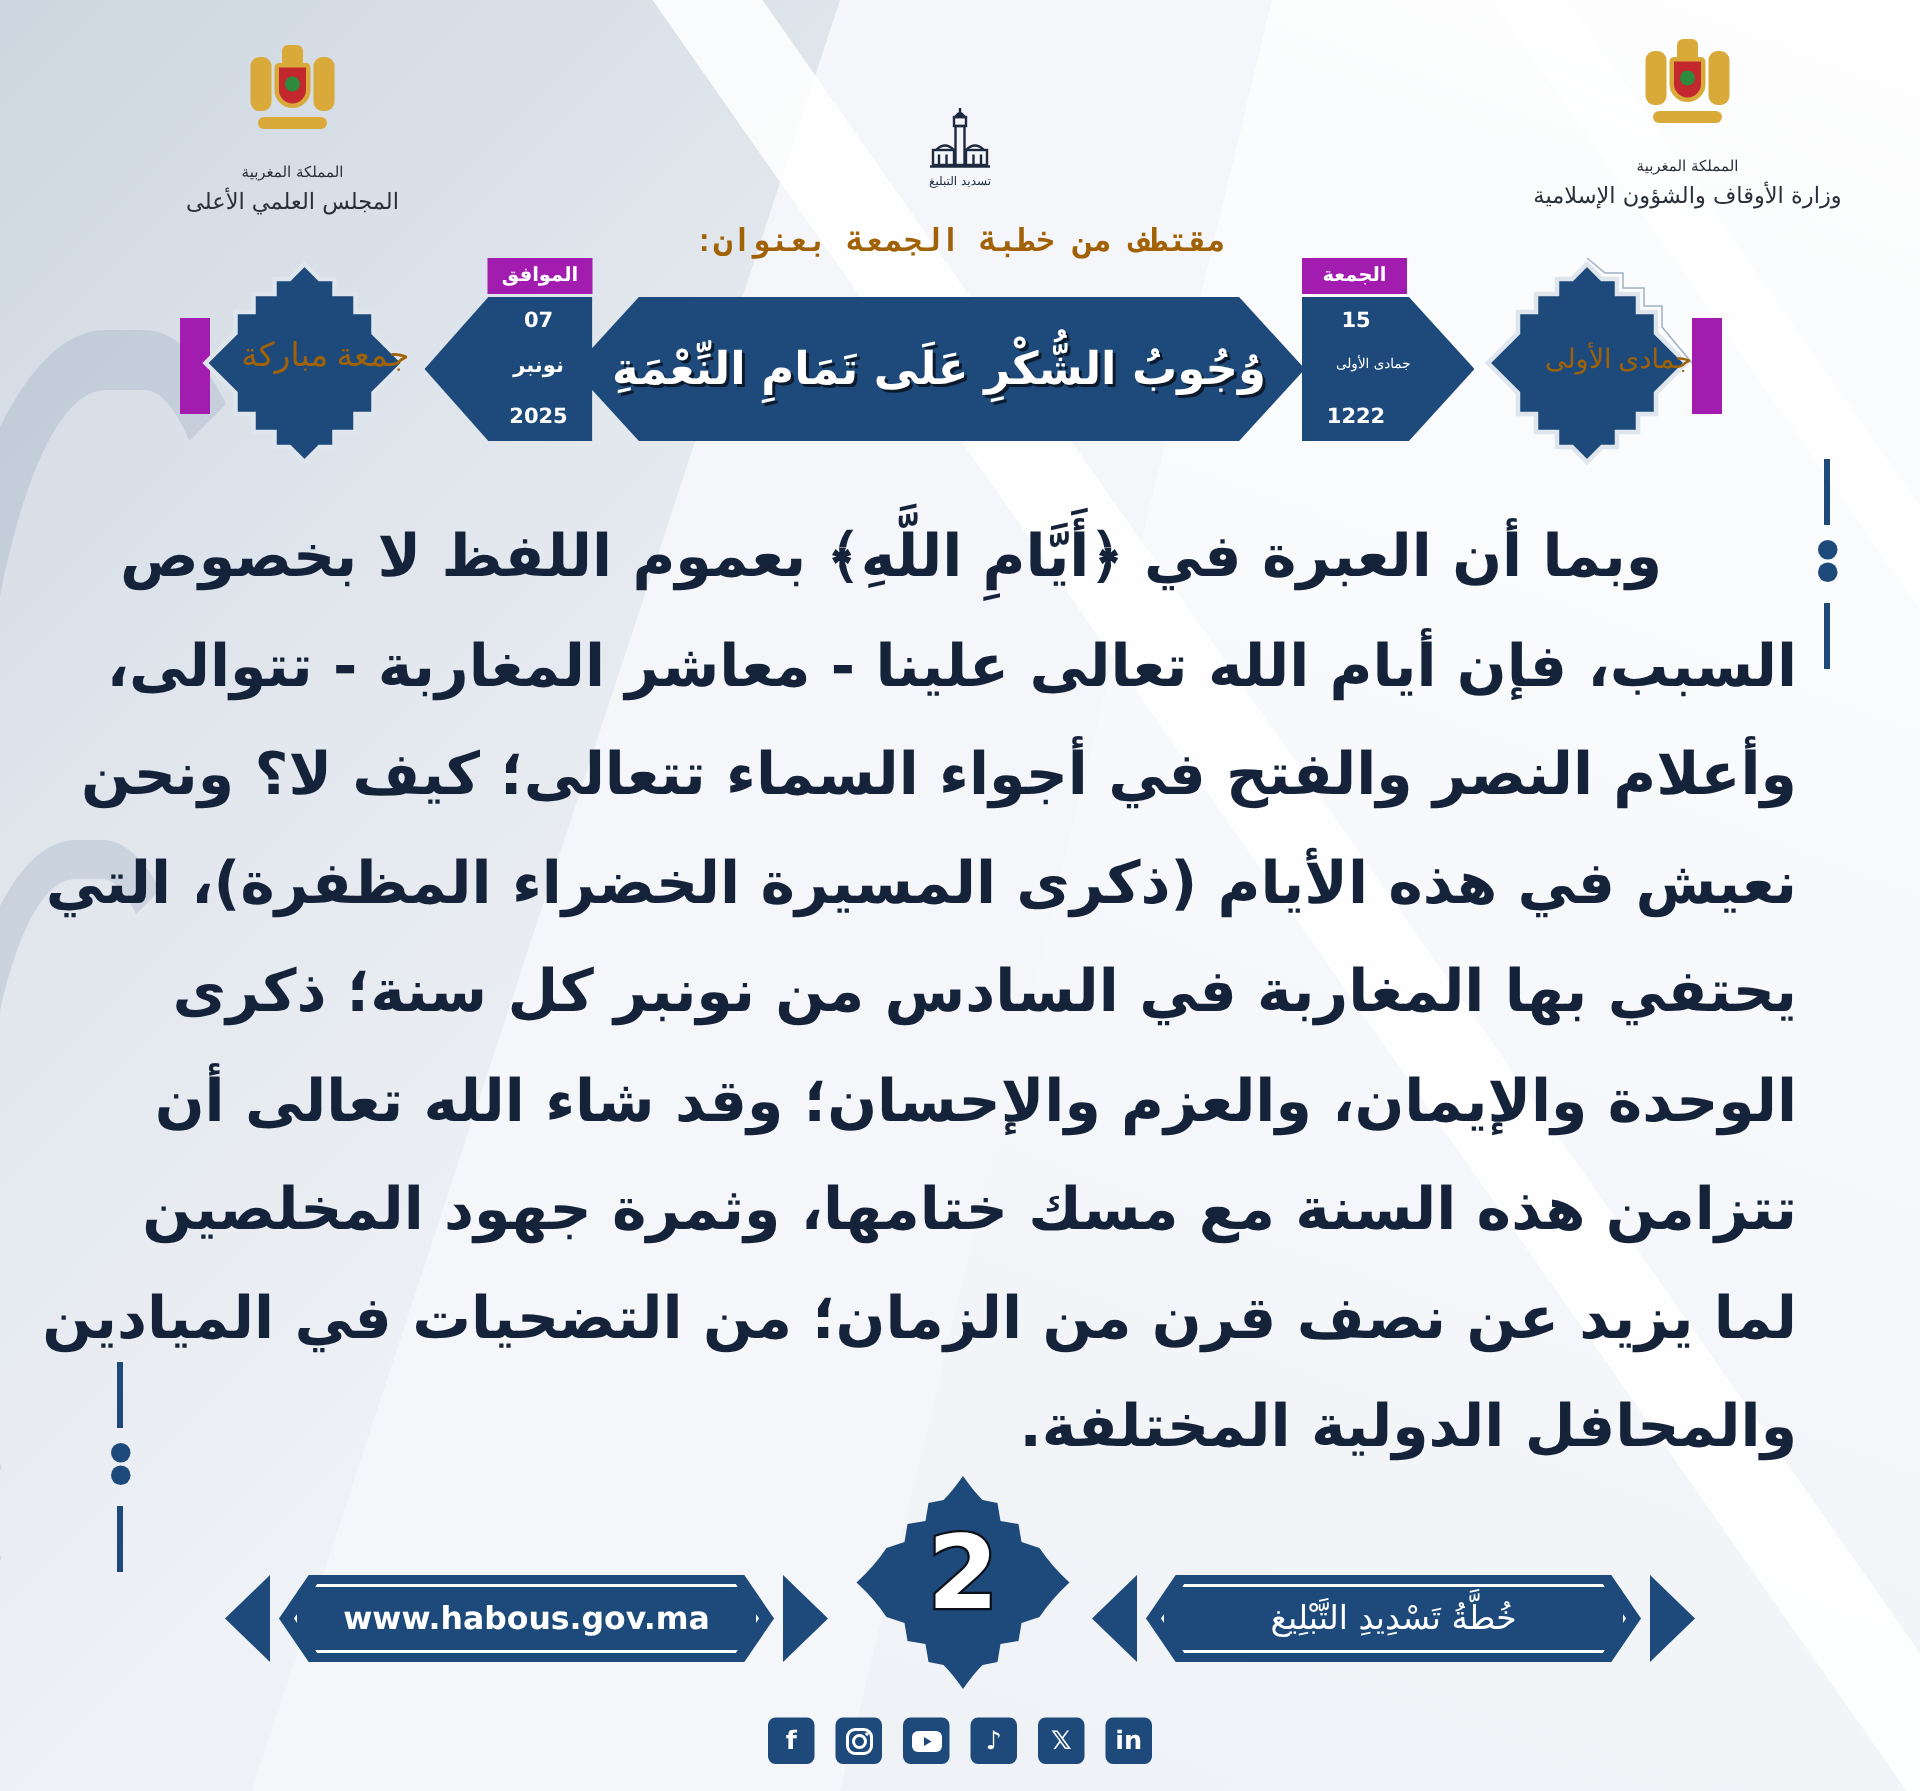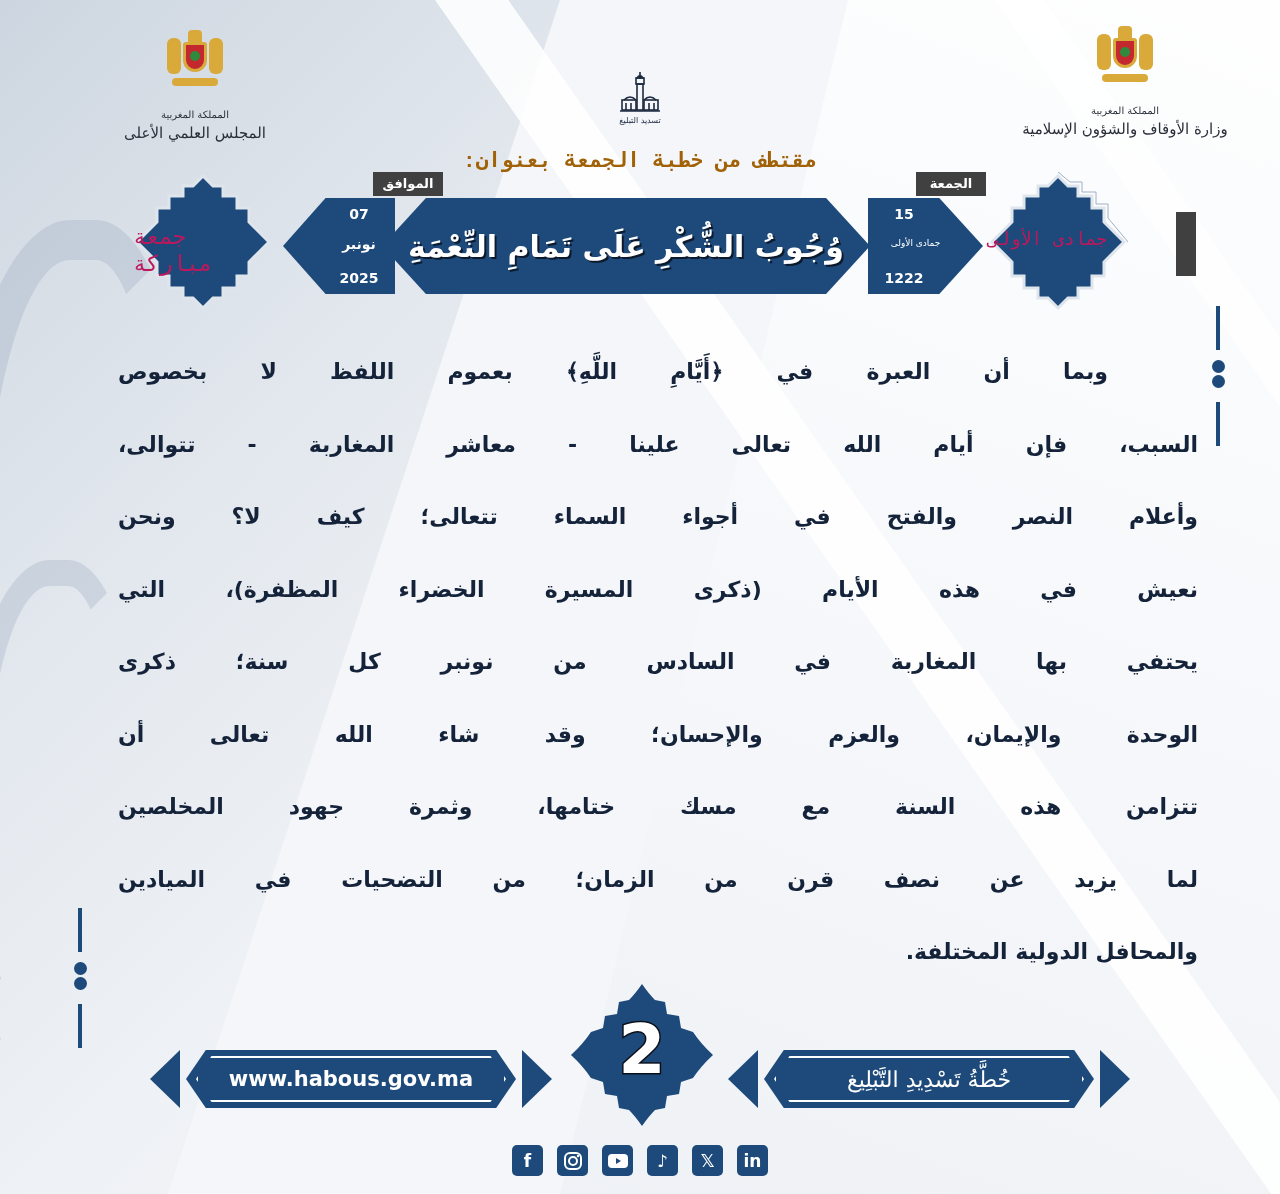--- a/index.html
+++ b/index.html
@@ -63,30 +63,30 @@
   .mosque-svg { display: block; margin: 0 auto; }
   .mosque-label { font-family: "DejaVu Serif", serif; font-size: 8px; color: #1d2a3f; margin-top: 2px; }
 
   .excerpt-heading {
     position: absolute; left: 440px; top: 148px; width: 400px; text-align: center;
     font-family: Liberation Mono, monospace; font-weight: bold; font-size: 21px; color: #a16207;
     direction: rtl;
   }
 
   
-  .navy { background: #404040; margin-left: 48px; }
+  .navy { background: #a21caf; }
   .bar-right { position: absolute; left: 1128px; top: 212px; width: 20px; height: 64px; }
   .bar-left  { position: absolute; left: 120px;  top: 212px; width: 20px; height: 64px; }
   .medallion {
     position: absolute; width: 140px; height: 140px;
   }
   .medallion svg { position: absolute; inset: 0; }
   .medallion-text {
-    position: absolute; left: 0; right: 0; top: 56px; text-align: left;
-    color: #be185d; font-family: Liberation Mono, monospace; font-size: 18px; direction: rtl;
+    position: absolute; left: 0; right: 0; top: 56px; text-align: right;
+    color: #a16207; font-family: Liberation Serif, serif; font-size: 18px; direction: rtl;
   }
   .medallion.right { left: 988px; top: 172px; }
   .medallion.left  { left: 133px; top: 172px; }
   .medallion.left .medallion-text { font-size: 22px; top: 52px; }
 
   .date-tab {
     position: absolute; color: #fff; font-weight: bold; text-align: center;
     font-size: 13px; padding-top: 4px; direction: rtl;
   }
   .date-tab.hijri { left: 868px; top: 172px; width: 70px; height: 24px; }
@@ -133,21 +133,21 @@
   .side-ornament .dot { position: absolute; left: 4px; width: 13px; height: 13px; border-radius: 50%; background: #1d4a7a; }
   .side-ornament .dot.a { top: 4px; } .side-ornament .dot.b { top: 19px; }
   .side-ornament.right { left: 1208px; top: 306px; }
   .side-ornament.left  { left: 70px;  top: 908px; }
 
   
   .body-text {
     position: absolute; left: 118px; top: 336px; width: 1080px;
     direction: rtl; text-align: justify; text-align-last: right;
     font-family: "DejaVu Sans", sans-serif; font-weight: bold;
-    font-size: 22px; line-height: 72.5px; color: #14233a;
+    font-size: 39px; line-height: 72.5px; color: #14233a;
   }
   .body-line { display: block; text-align: justify; text-align-last: justify; white-space: nowrap; height: 72.5px; }
   .body-line.first { padding-right: 90px; }
   .body-line.last { text-align-last: right; }
 
   
   .footer-bar {
     position: absolute; top: 1050px; height: 58px; display: flex; align-items: center;
   }
   .footer-bar.left { left: 150px; width: 402px; }

